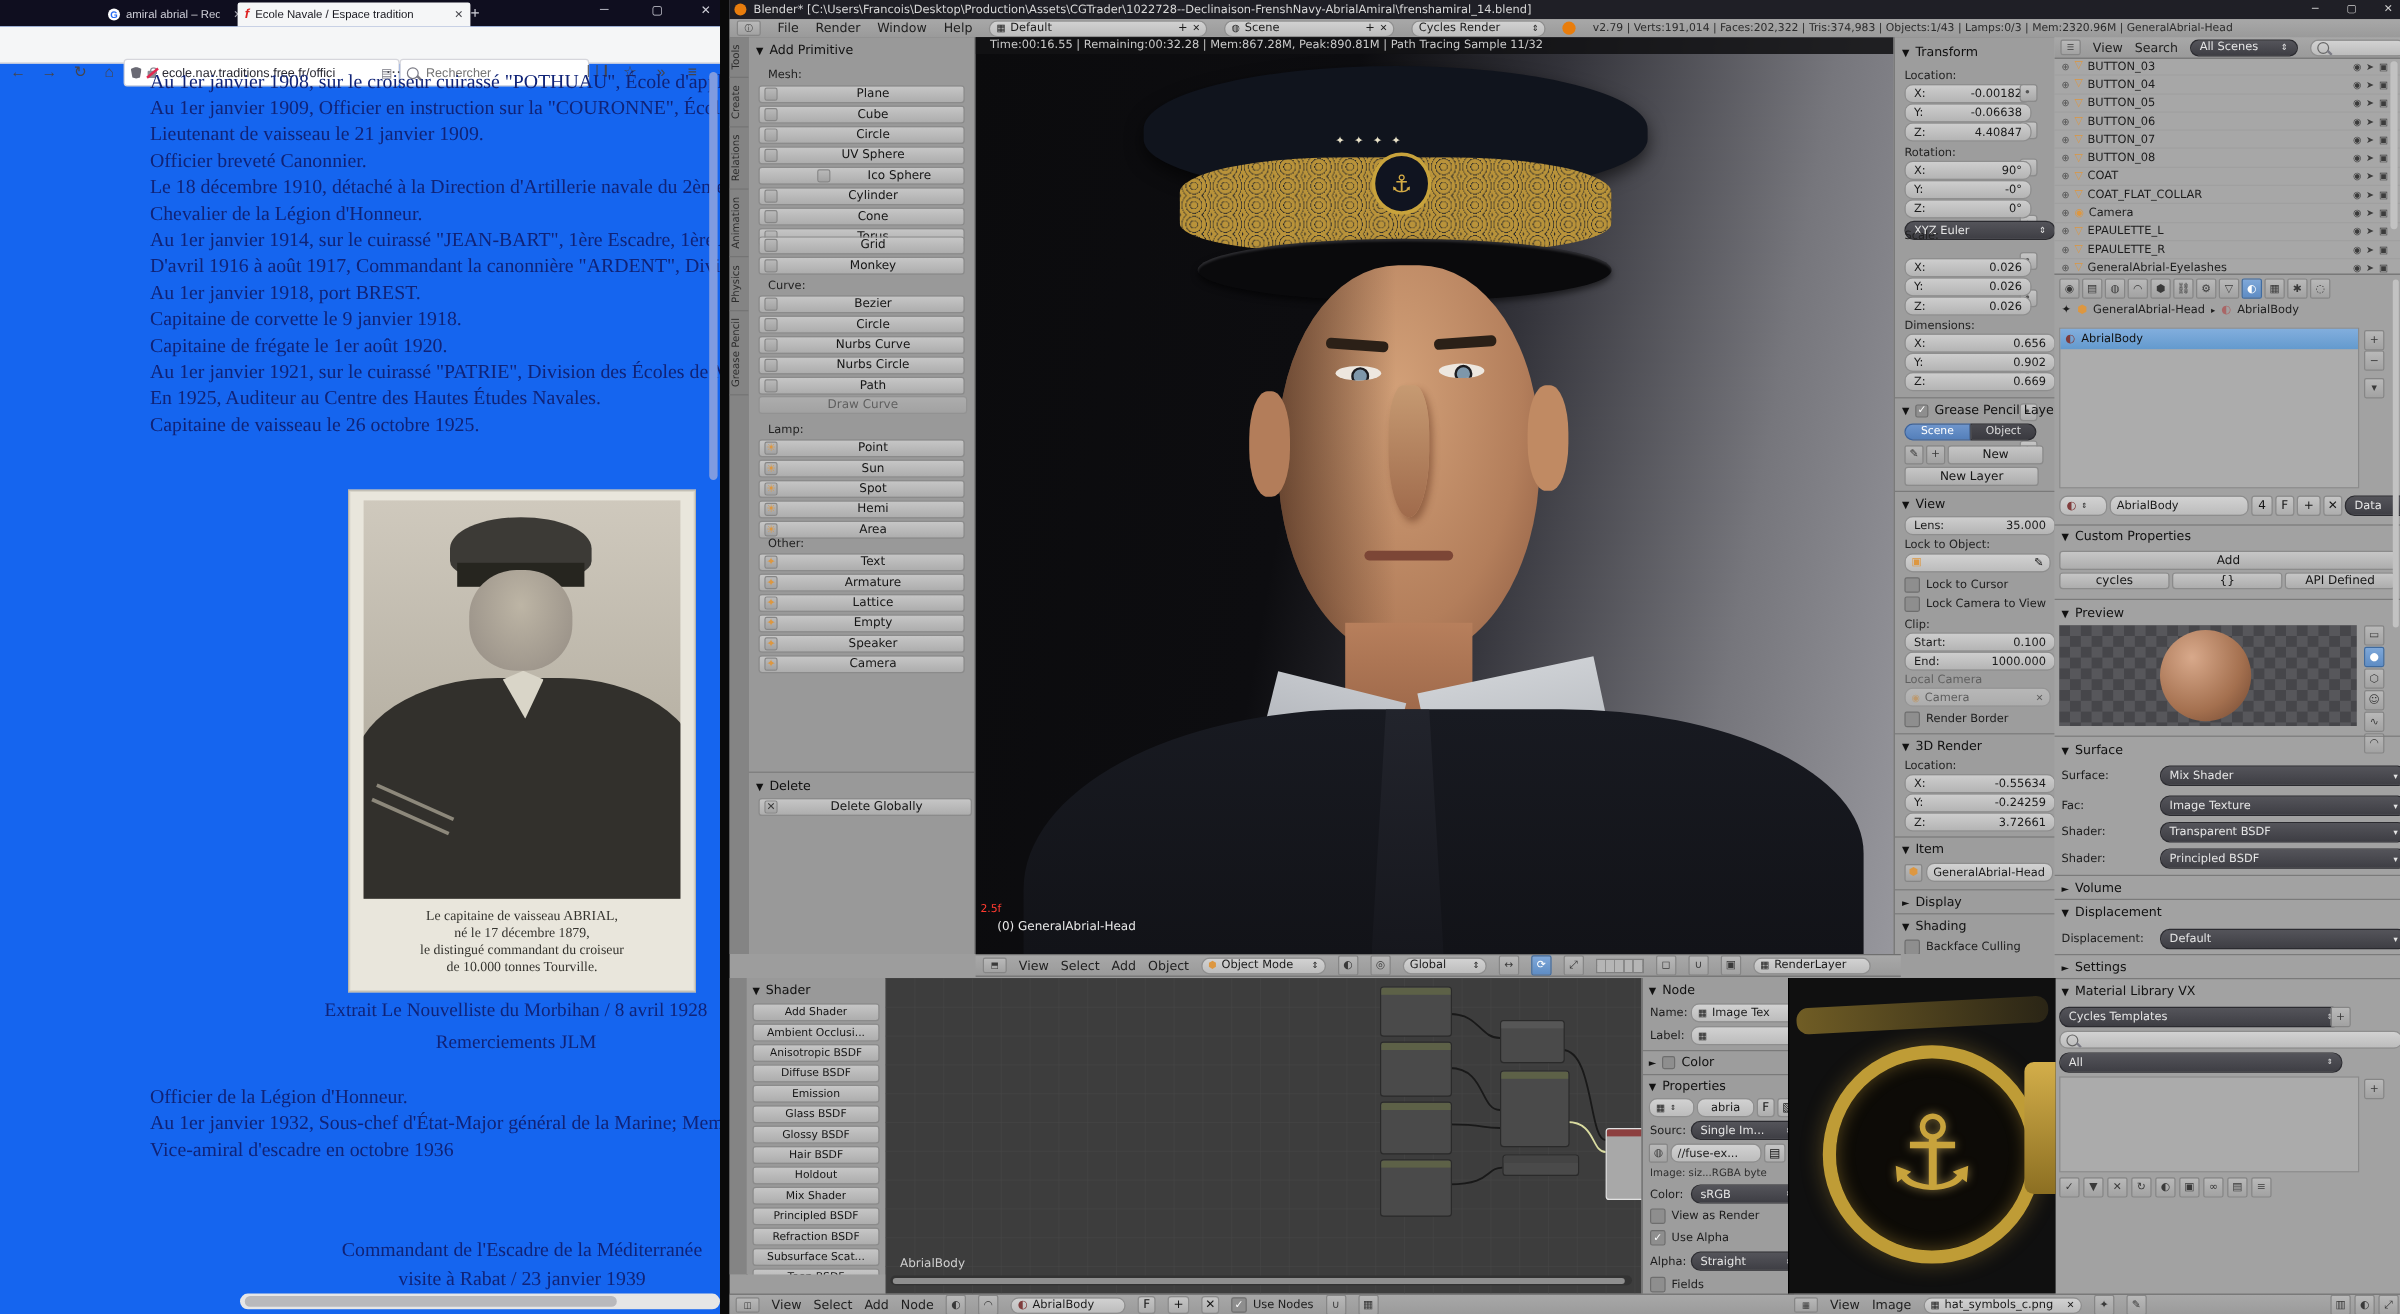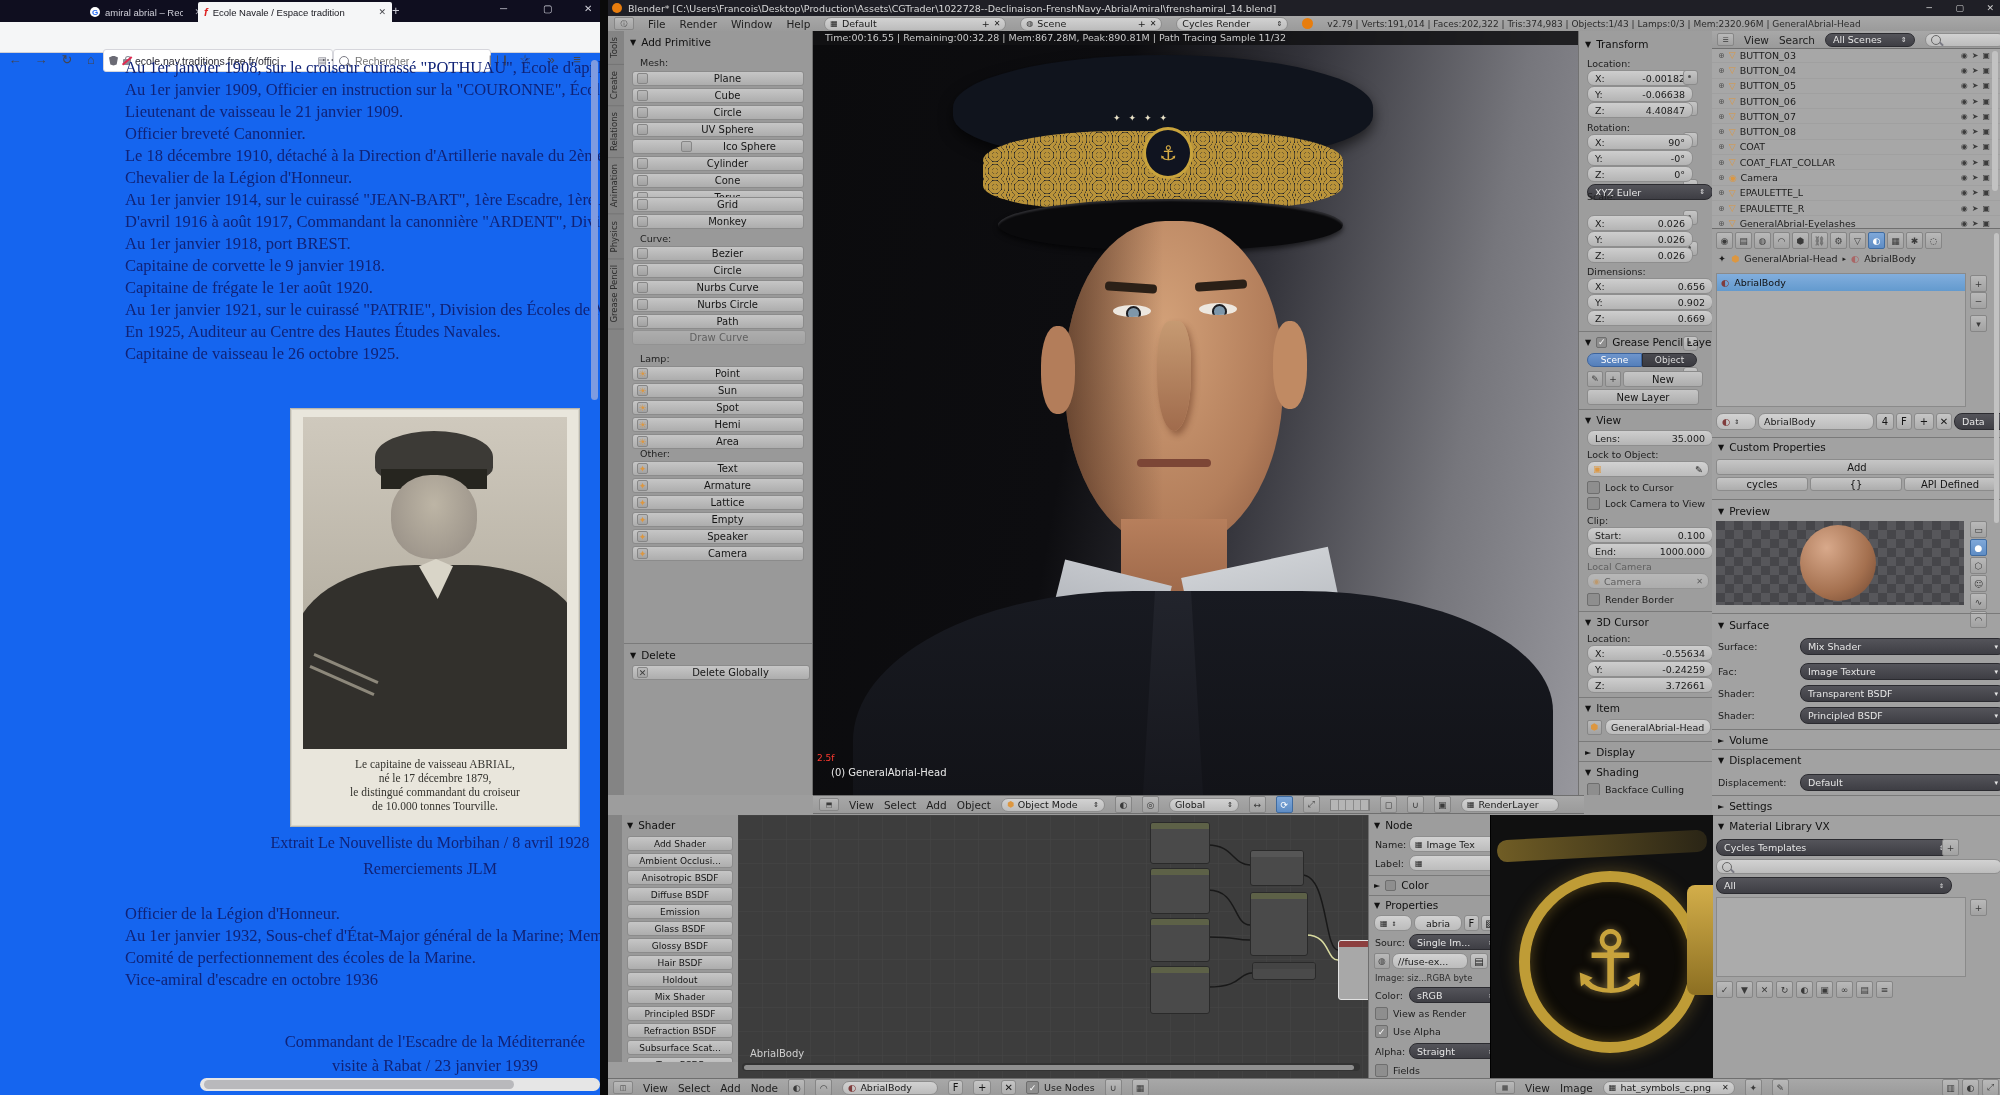--- a/index.html
+++ b/index.html
@@ -149,21 +149,20 @@
           </div>
       </div>
 
       <div class="p" style="left:130px;top:782px;width:600px;text-align:center;font-size:16px;">Extrait Le Nouvelliste du Morbihan / 8 avril 1928</div>
       <div class="p" style="left:130px;top:808px;width:600px;text-align:center;font-size:16px;">Remerciements JLM</div>
 
       <div class="p" style="left:125px;top:852px;width:475px;">
 
       <div class="pline">Officier de la Légion d'Honneur.</div>
           <div class="pline">Au 1er janvier 1932, Sous-chef d'État-Major général de la Marine; Membre du Comité</div>
-          <div class="pline">Comité de perfectionnement des écoles de la Marine.</div>
           <div class="pline">Vice-amiral d'escadre en octobre 1936</div>
         </div>
 
       <div class="p" style="left:130px;top:980px;width:610px;text-align:center;font-size:16.5px;">Commandant de l'Escadre de la Méditerranée</div>
       <div class="p" style="left:130px;top:1004px;width:610px;text-align:center;font-size:16.5px;">visite à Rabat / 23 janvier 1939</div>
     </div>
 
     <div class="vscroll"></div>
     <div class="hscroll">
         <i></i>
@@ -552,21 +551,21 @@
           <span>Camera</span>
           <span style="margin-left:auto;font-size:8px;">✕</span>
         </div>
       <div class="cbrow p" style="left:8px;top:562px;">
           <span class="cb"></span>
           <span>Render Border</span>
         </div>
       <div style="position:absolute;left:0;top:580px;width:134px;border-top:1px solid #7a7a7a;"></div>
       <div class="phdr p" style="left:6px;top:585px;">
           <span class="tri">▼</span>
-          <span>3D Cursor</span>
+          <span>3D Render</span>
         </div>
       <div class="p seclabel" style="left:8px;top:602px;">Location:</div>
       <div class="nfield p" style="left:8px;top:614px;width:110px;height:14px;">
           <span>X:</span>
           <span>-0.55634</span>
         </div>
       <div class="nfield p" style="left:8px;top:630px;width:110px;height:14px;">
           <span>Y:</span>
           <span>-0.24259</span>
         </div>

